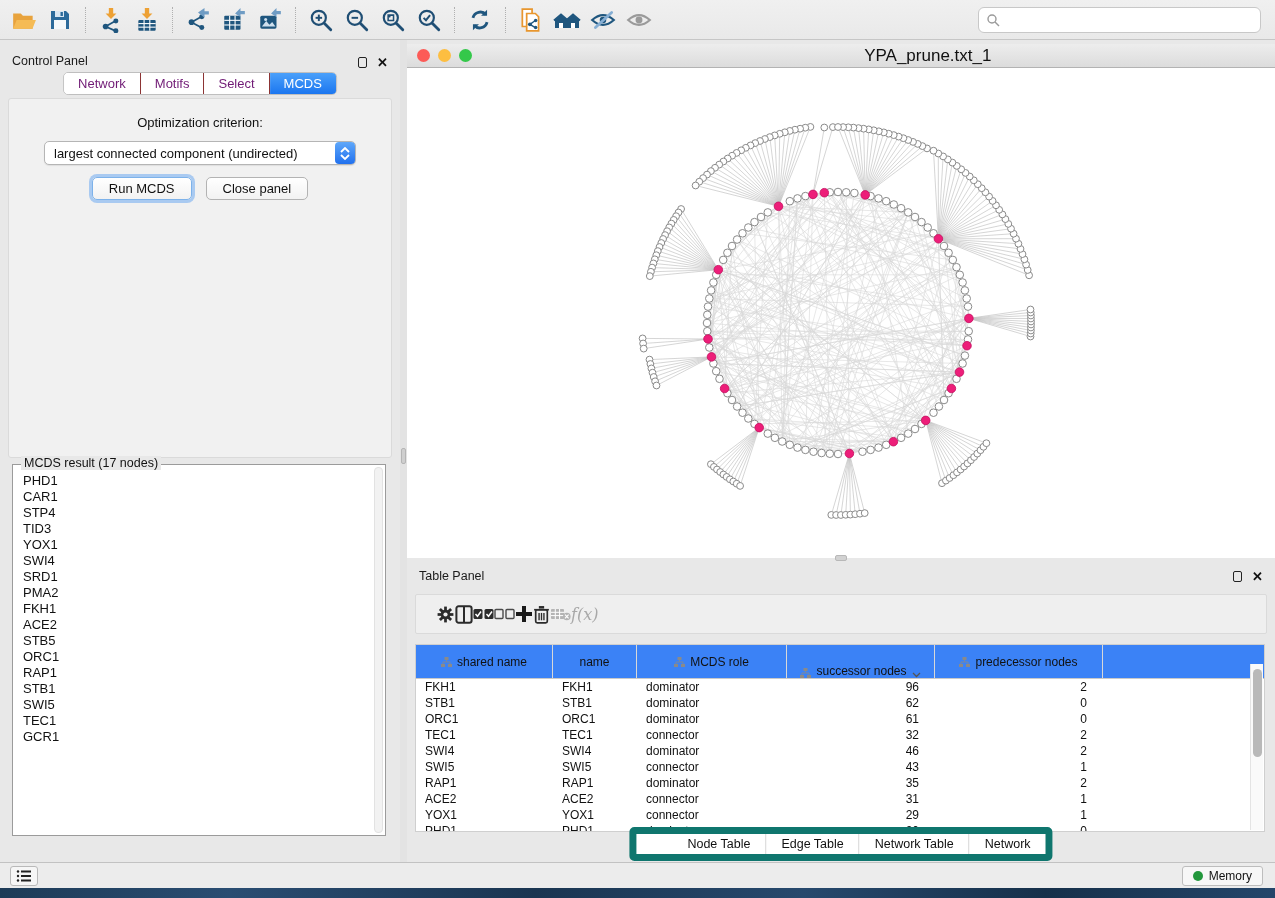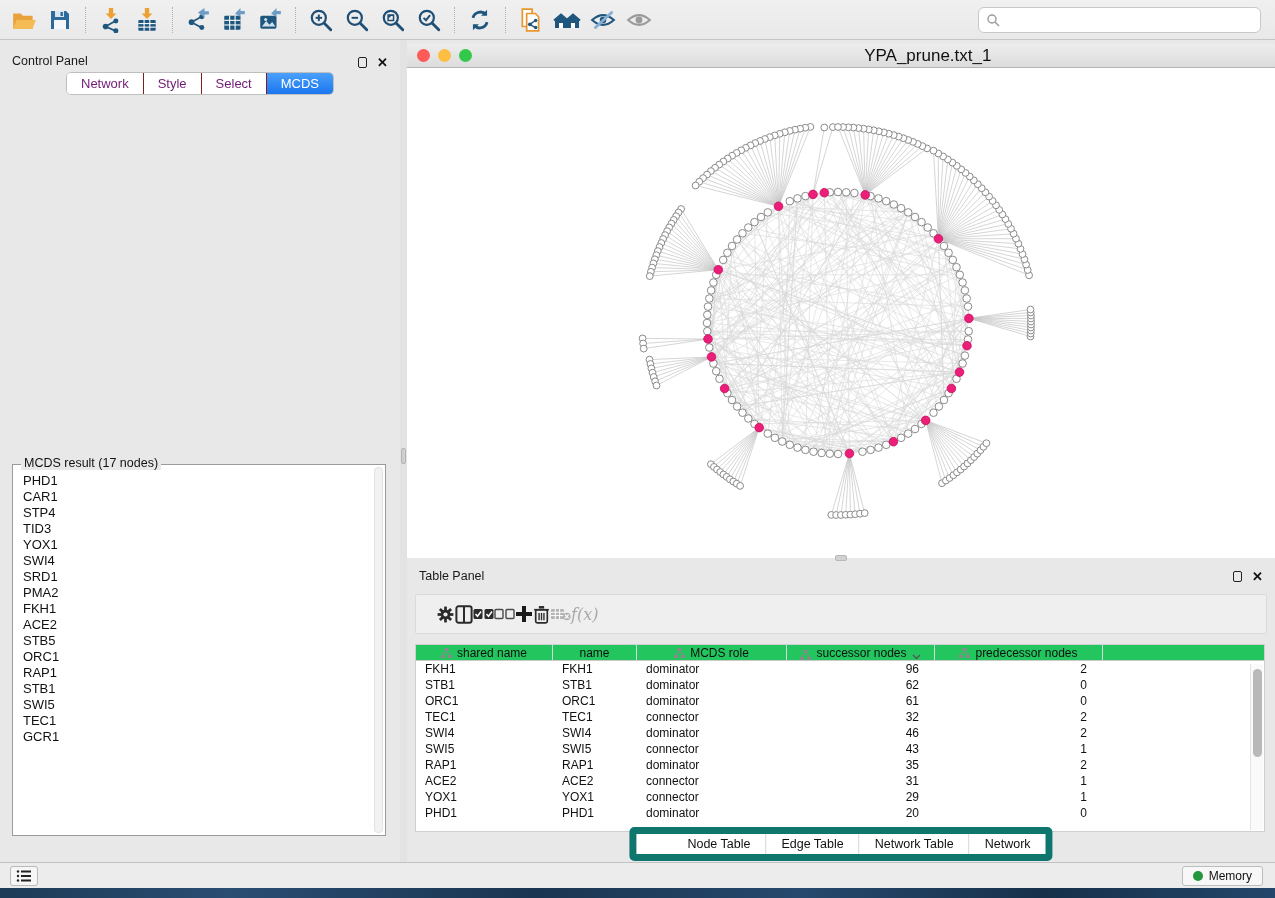--- a/index.html
+++ b/index.html
@@ -76,21 +76,21 @@
     background:#d2d2d2; border:1px solid #b8b8b8; border-radius:2px; }
   .tp-header { position:absolute; top:8px; left:12px; right:12px; height:20px; display:flex; align-items:center;gap:11px; }
   .tp-toolbar { position:absolute; top:36px; left:8px; right:8px; height:40px;
     background:#efefef; border:1px solid #dadada; border-radius:2px;
     display:flex; align-items:center; padding-left:20px; }
   .tt-btn { display:flex; align-items:center; justify-content:center; }
   .fx-label { font-family:"DejaVu Serif", serif; font-style:italic; font-size:16px; color:#a8a8a8; }
 
   .tp-table { position:absolute; top:86px; left:8px; right:10px; height:188px;
     background:#fff; border:1px solid #cfcfcf; overflow:hidden; }
-  .th-row { display:flex; height:16px; background:#22c55e; border-bottom:1px solid #c9c9c9; }
+  .th-row { display:flex; height:34px; background:#3b82f6; border-bottom:1px solid #c9c9c9; }
   .th-cell { display:flex; align-items:center; justify-content:center; gap:5px;
     border-right:1px solid #d8d8d8; font-size:12px; color:#111; position:relative; }
   .th-fill { flex:1; border-right:none; }
   .td-row { display:flex; height:16px; }
   .td-cell { font-size:12px; color:#111; line-height:16px; white-space:nowrap; overflow:hidden; }
   .cell-left { text-align:left; padding-left:9px; }
   .cell-num { text-align:right; padding-right:16px; }
   .tp-scroll { position:absolute; right:1px; top:19px; bottom:1px; width:13px;
     background:#fafafa; border-left:1px solid #e4e4e4; }
   .tp-thumb { position:absolute; left:2px; top:5px; width:9px; height:88px; background:#b9b9b9; border-radius:5px; }
@@ -282,23 +282,41 @@
   <div class="control-panel">
     <div class="cp-header">
       <span class="panel-title">Control Panel</span>
       <span class="panel-winbtns">
         <span class="float-btn"></span>
         <span class="close-btn">✕</span>
       </span>
     </div>
     <div class="cp-tabs">
       <span class="cp-tab">Network</span>
-      <span class="cp-tab">Style</span>
+      <span class="cp-tab">Motifs</span>
       <span class="cp-tab">Select</span>
       <span class="cp-tab tab-active">MCDS</span>
+    </div>
+    <div class="cp-inner">
+      <div class="opt-label">Optimization criterion:</div>
+      <div class="combo">
+        <span class="combo-text">largest connected component (undirected)</span>
+        <span class="combo-cap">
+          <svg width="10" height="6" viewBox="0 0 10 6">
+              <path d="M1 5 L5 1 L9 5" fill="none" stroke="#fff" stroke-width="1.8"></path>
+            </svg>
+          <svg width="10" height="6" viewBox="0 0 10 6">
+              <path d="M1 1 L5 5 L9 1" fill="none" stroke="#fff" stroke-width="1.8"></path>
+            </svg>
+        </span>
+      </div>
+      <div class="btn-row">
+        <button class="push-btn focus-ring">Run MCDS</button>
+        <button class="push-btn">Close panel</button>
+      </div>
     </div>
     <div class="result-box">
       <span class="result-legend">MCDS result (17 nodes)</span>
       <ul class="result-list">
           <li>PHD1</li>
           <li>CAR1</li>
           <li>STP4</li>
           <li>TID3</li>
           <li>YOX1</li>
           <li>SWI4</li>

